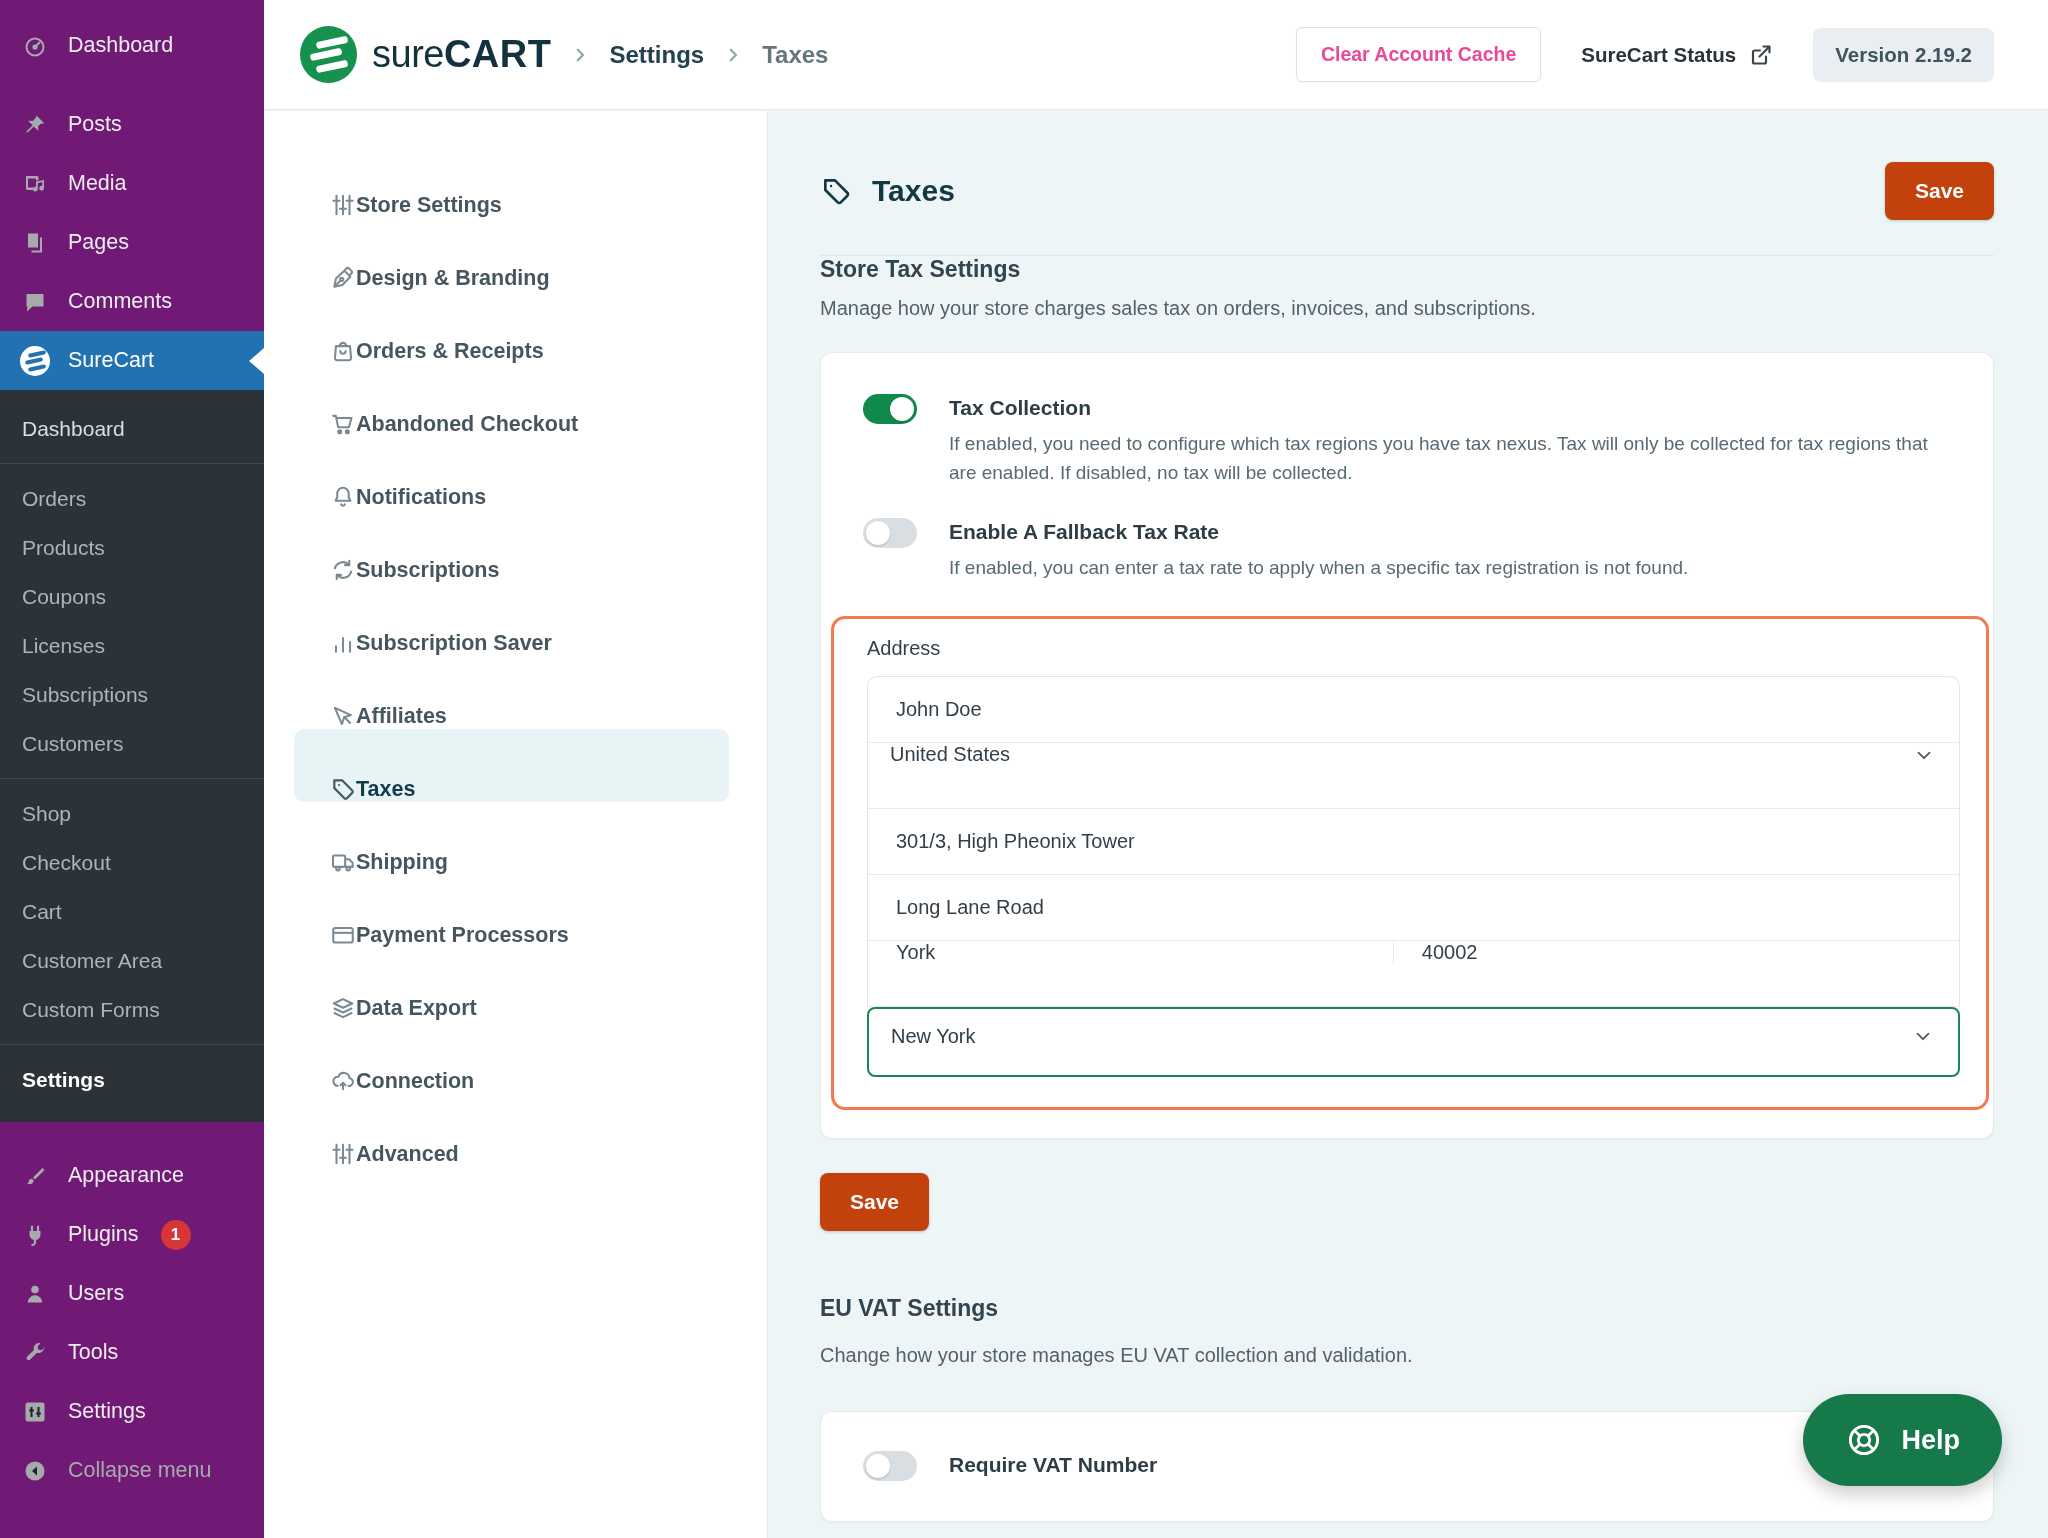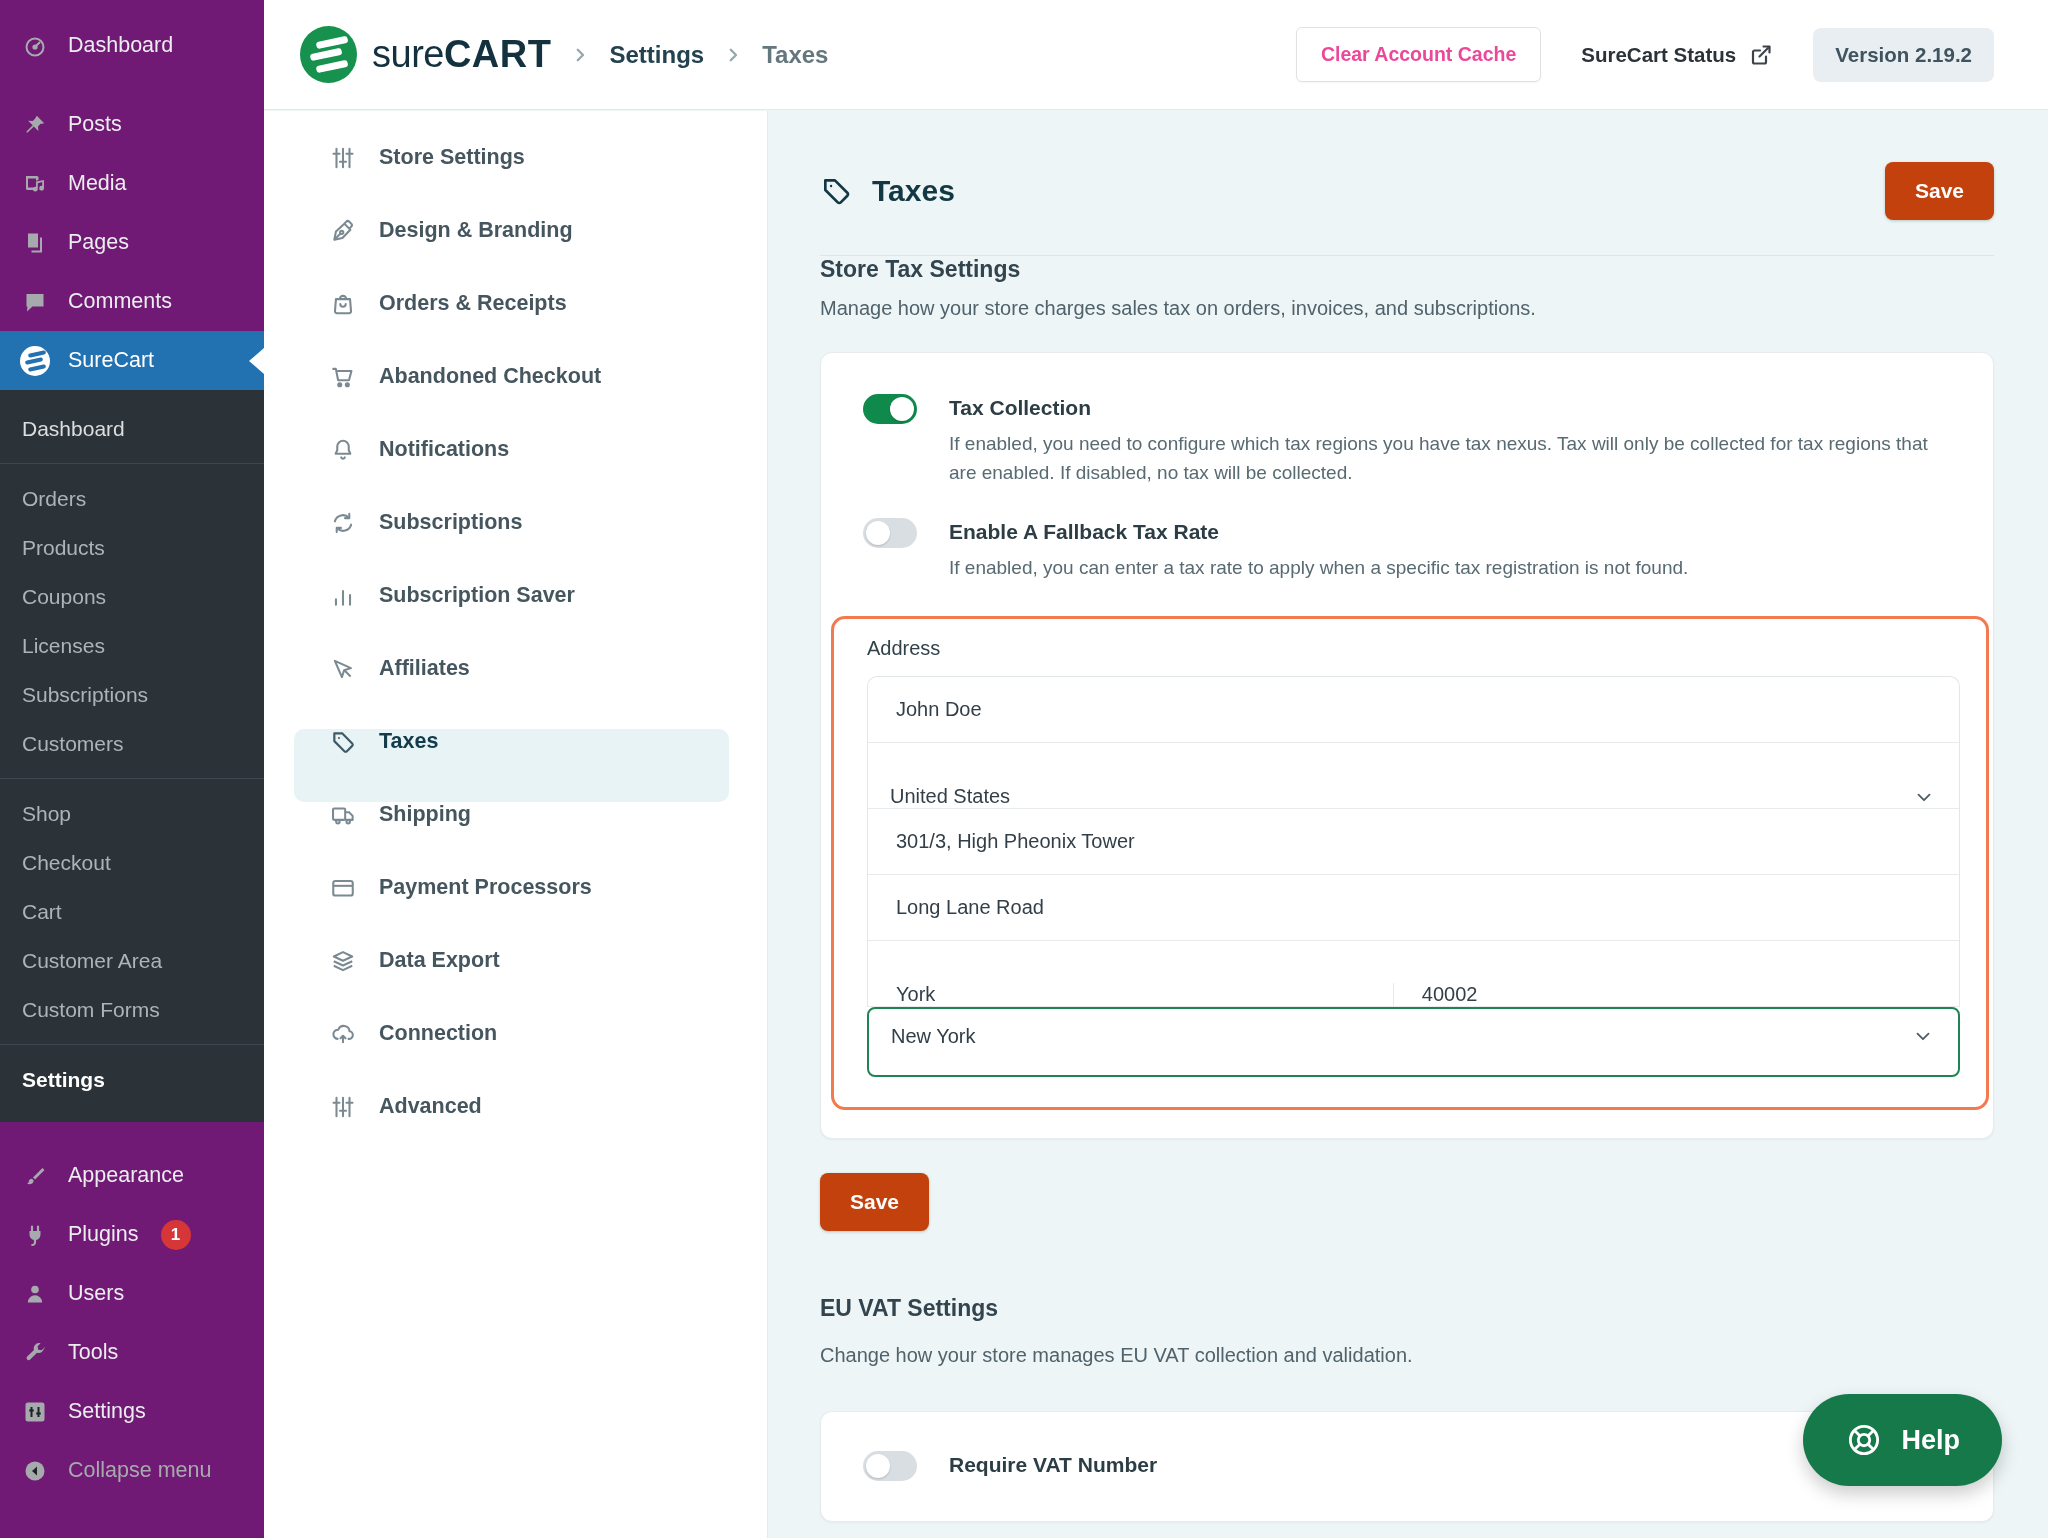--- a/index.html
+++ b/index.html
@@ -47,21 +47,21 @@
   .crumb-b { font-size:24px; font-weight:600; color:#64767e; }
   .header-right { margin-left:auto; display:flex; align-items:center; gap:40px; }
   .btn-cache { border:1px solid #dfe2e4; border-radius:6px; padding:15px 24px; font-size:19.5px; font-weight:600;
                color:#ec4899; background:#fff; box-shadow:0 1px 2px rgba(0,0,0,.04); cursor:pointer; font-family:inherit; }
   .status-link { display:flex; align-items:center; gap:13px; font-size:20.5px; font-weight:600; color:#2c3338; cursor:pointer; }
   .version-pill { background:#e8eef1; border-radius:8px; padding:15px 22px; font-size:20.5px; font-weight:700; color:#3f545e; }
 
   
   #settings-nav { position:absolute; left:264px; top:111px; width:504px; bottom:0; background:#fff; border-right:1px solid #e4e9eb;
                   padding-top:34px; z-index:4; }
-  .nav-item { display:flex; align-items:flex-start; gap:23px; height:73px; margin:0 38px 0 30px; padding-left:36px;
+  .nav-item { display:flex; align-items:flex-end; height:73px; margin:0 38px 0 30px; padding-left:36px;
               border-radius:10px; font-size:21.5px; font-weight:600; color:#46565f; cursor:pointer; }
   .nav-item .nico { color:#7b8a92; display:flex; flex:none; }
   .nav-item.active { background:#e8f3f6; color:#123c4b; }
   .nav-item.active .nico { color:#3f5a64; }
 
   
   #content { position:absolute; left:768px; top:111px; right:0; bottom:0; background:#edf5f7; padding:50px 54px 0 52px; overflow:hidden; }
   .title-row { display:flex; justify-content:space-between; align-items:center; height:60px; }
   .page-title { display:flex; align-items:center; gap:20px; font-size:30px; font-weight:800; color:#133844; }
   .btn-save { background:#c2410c; color:#fff; font-size:21px; font-weight:700; padding:17px 30px; border-radius:8px;
@@ -77,21 +77,21 @@
   .toggle.off { background:#d9dee2; }
   .toggle .knob { position:absolute; top:3px; width:24px; height:24px; border-radius:50%; background:#fff; box-shadow:0 1px 2px rgba(0,0,0,.18); }
   .toggle.on .knob { right:3px; }
   .toggle.off .knob { left:3px; }
   .t-label { font-size:21px; font-weight:600; color:#2c3d45; line-height:30px; }
   .t-desc { margin-top:6px; font-size:19px; color:#586a72; line-height:29px; max-width:990px; }
 
   .address-box { border:3px solid #f3794e; border-radius:14px; margin:34px -38px 8px -32px; padding:18px 26px 30px 33px; background:#fff; }
   .address-label { font-size:20px; font-weight:500; color:#32424b; margin-bottom:16px; }
   .addr-group { border:1px solid #e1e6e9; border-bottom:none; border-radius:10px 10px 0 0; overflow:hidden; background:#fff; }
-  .addr-row { height:66px; border-bottom:1px solid #e7ebee; display:flex; align-items:flex-end; position:relative; }
+  .addr-row { height:66px; border-bottom:1px solid #e7ebee; display:flex; align-items:flex-start; position:relative; }
   .addr-row input { border:none; outline:none; width:100%; height:100%; padding:0 28px; font-size:20px; color:#333f48;
                     font-family:inherit; background:transparent; }
   .addr-select { width:100%; display:flex; align-items:center; justify-content:space-between; padding:0 24px 0 22px;
                  font-size:20px; color:#333f48; cursor:pointer; }
   .addr-split { display:flex; width:100%; }
   .addr-cell-left { width:48.2%; border-right:1px solid #e7ebee; display:flex; }
   .addr-cell-right { flex:1; display:flex; }
   .state-select { border:2px solid #1e8454; border-radius:8px; height:70px; display:flex; align-items:flex-start; justify-content:space-between;
                   padding:16px 24px 0 22px; font-size:20px; color:#2f3e47; background:#fff; cursor:pointer; }
   .chev { color:#4e5d66; flex:none; }

